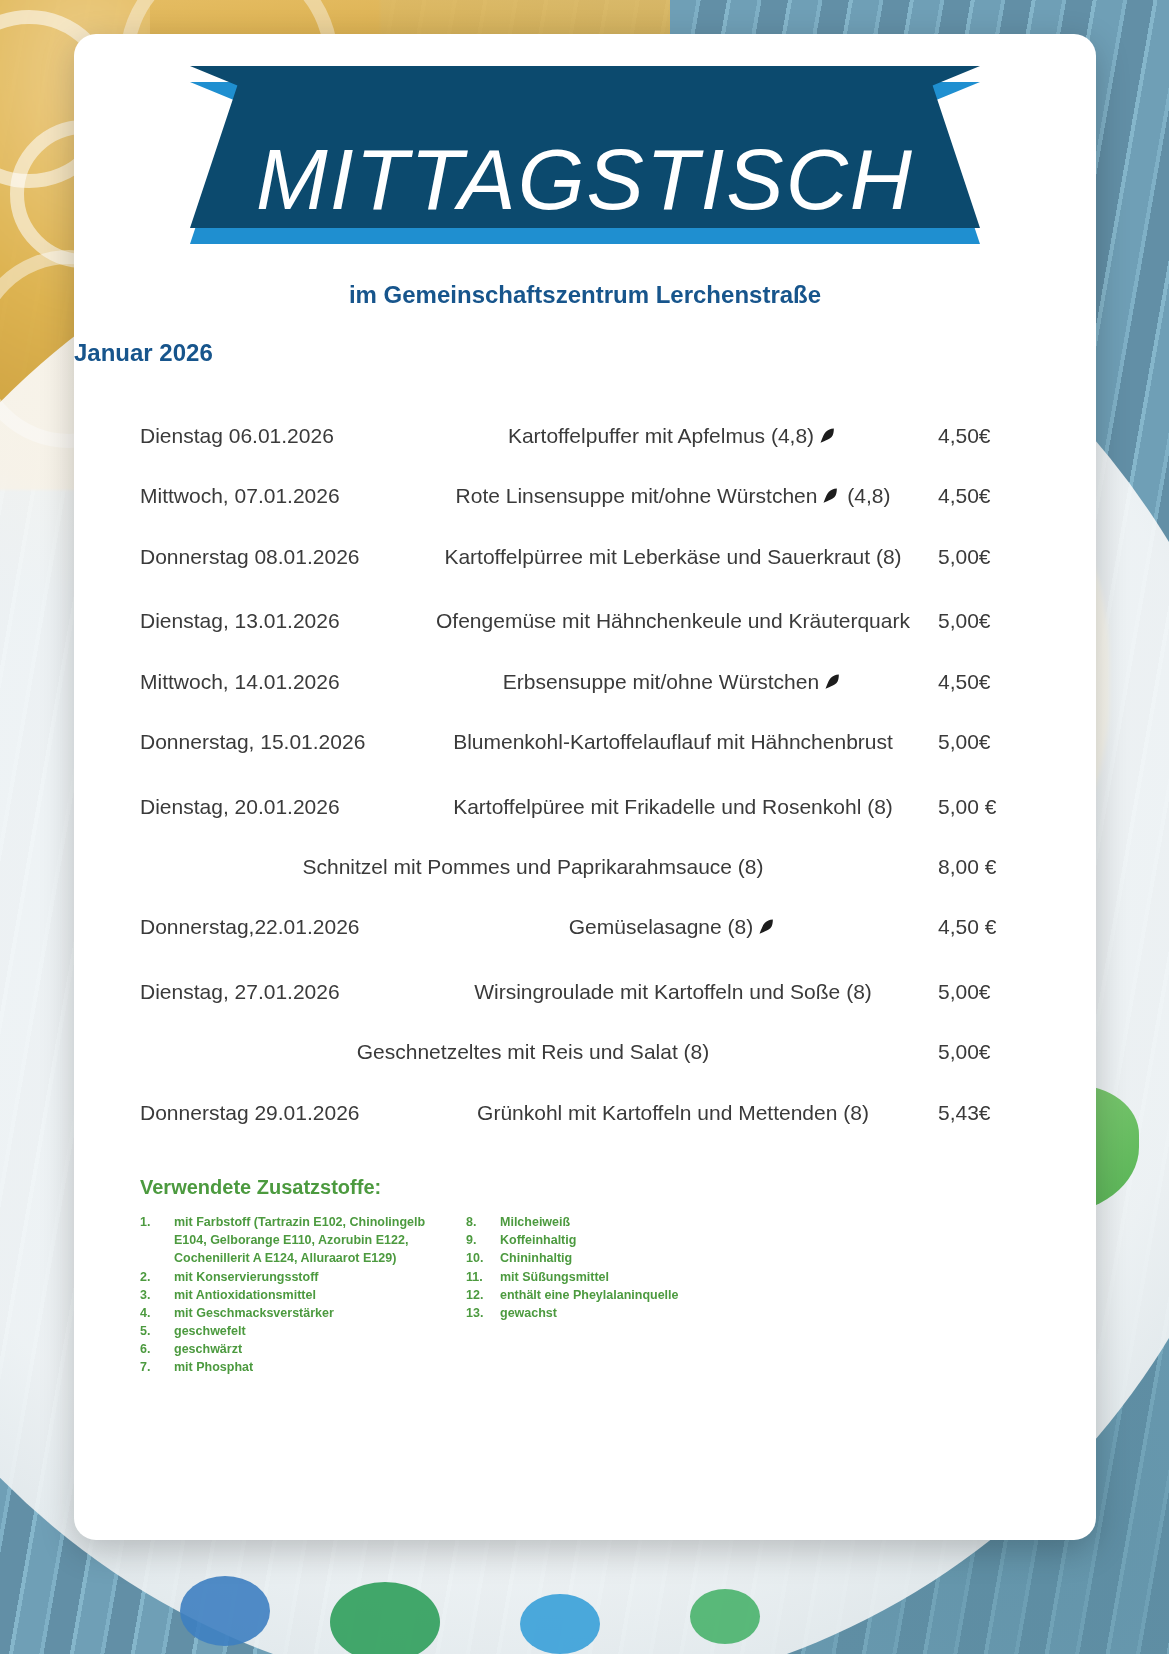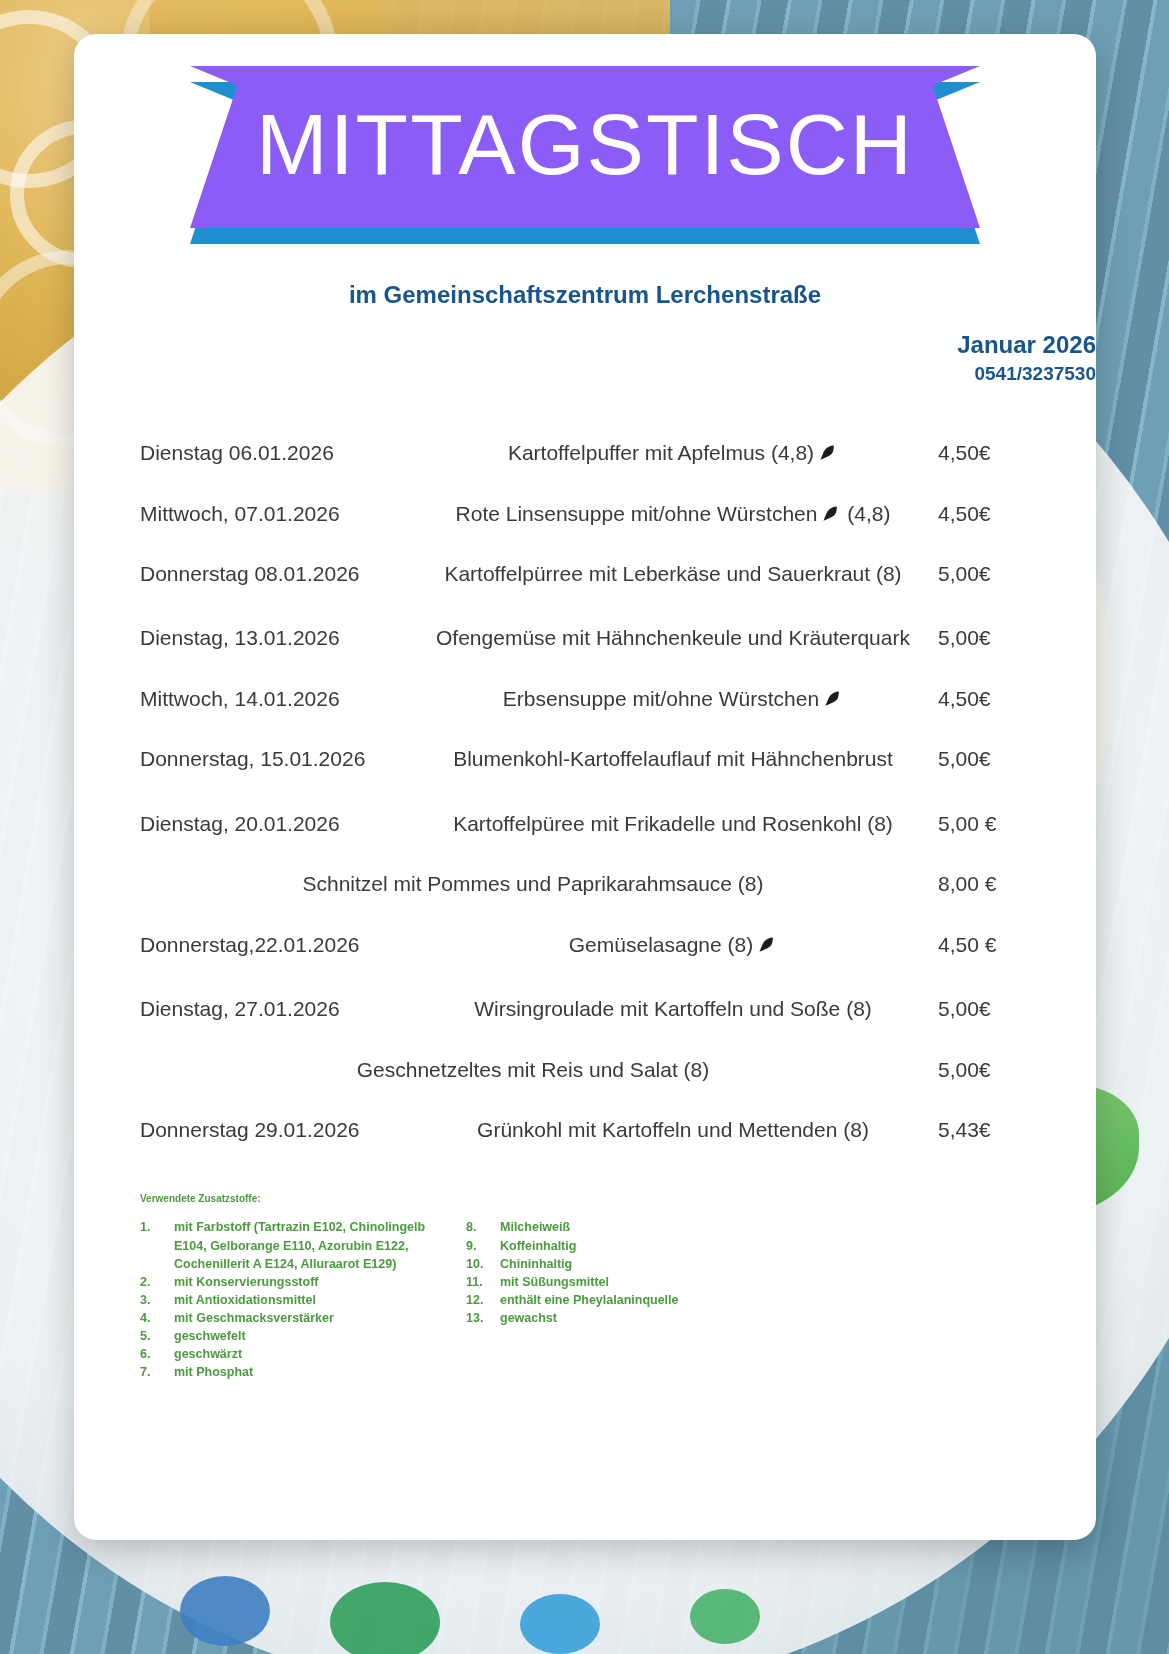--- a/index.html
+++ b/index.html
@@ -121,50 +121,50 @@
     position: absolute;
     left: 0; top: 22px;
     width: 790px; height: 162px;
     background: #1f8fd0;
     clip-path: polygon(0% 0%, 6% 12%, 0% 100%, 100% 100%, 94% 12%, 100% 0%);
   }
   .banner-green {
     position: absolute;
     left: 0; top: 6px;
     width: 790px; height: 162px;
-    background: #8b5cf6;
+    background: #0c4a6e;
     clip-path: polygon(0% 0%, 6% 12%, 0% 100%, 100% 100%, 94% 12%, 100% 0%);
     display: flex;
-    align-items: center;
+    align-items: flex-end;
     justify-content: center;
+    font-style: italic;
   }
   .banner-title {
     color: #ffffff;
     font-size: 86px;
     letter-spacing: 2px;
     font-weight: 400;
     line-height: 1;
     padding-bottom: 6px;
     white-space: nowrap;
   }
 
   .subtitle {
     text-align: center;
     color: #17558c;
     font-size: 24px;
     margin-top: 36px;
     font-weight: 600;
   }
   .meta {
-    text-align: right;
+    text-align: left;
     color: #17558c;
     font-weight: 700;
-    margin-top: 20px;
+    margin-top: 28px;
     line-height: 1.33;
-    padding-left: 26px;
   }
   .meta .month { font-size: 24px; }
   .meta .hours { font-size: 19px; }
   .meta .phone { font-size: 19px; }
 
   
   .menu {
     margin: 52px 66px 0 66px;
   }
   .group { margin-bottom: 34px; }
@@ -186,21 +186,21 @@
     vertical-align: -3px;
     margin-left: 4px;
   }
 
   
   .additives {
     margin: 48px 66px 0 66px;
     color: #4c9a3f;
   }
   .additives-title {
-    font-size: 10px;
+    font-size: 20px;
     font-weight: 700;
     margin-bottom: 14px;
   }
   .add-cols {
     display: flex;
     gap: 26px;
     font-size: 12.5px;
     line-height: 1.45;
     font-weight: 700;
   }
@@ -236,21 +236,20 @@
     <div class="banner-blue"></div>
     <div class="banner-green">
       <div class="banner-title">MITTAGSTISCH</div>
     </div>
   </div>
 
   <div class="subtitle">im Gemeinschaftszentrum Lerchenstraße</div>
 
   <div class="meta">
     <div class="month">Januar 2026</div>
-    <div class="phone">0541/3237530</div>
   </div>
 
   <div class="menu" id="menu-list">
       <div class="group">
         <div class="row">
           <div class="date">Dienstag 06.01.2026</div>
           <div class="dish"><span>Kartoffelpuffer mit Apfelmus (4,8)</span><svg viewBox="0 0 24 24" class="veg-icon">
               <path d="M19 3c-4 0-7 1.5-9.5 4S6 13 5 15l-2 5 5-2c2-1 5.5-2 8-4.5S19 7 19 3z" fill="#1d1d1d"></path>
             </svg></div>
           <div class="price">4,50€</div>

